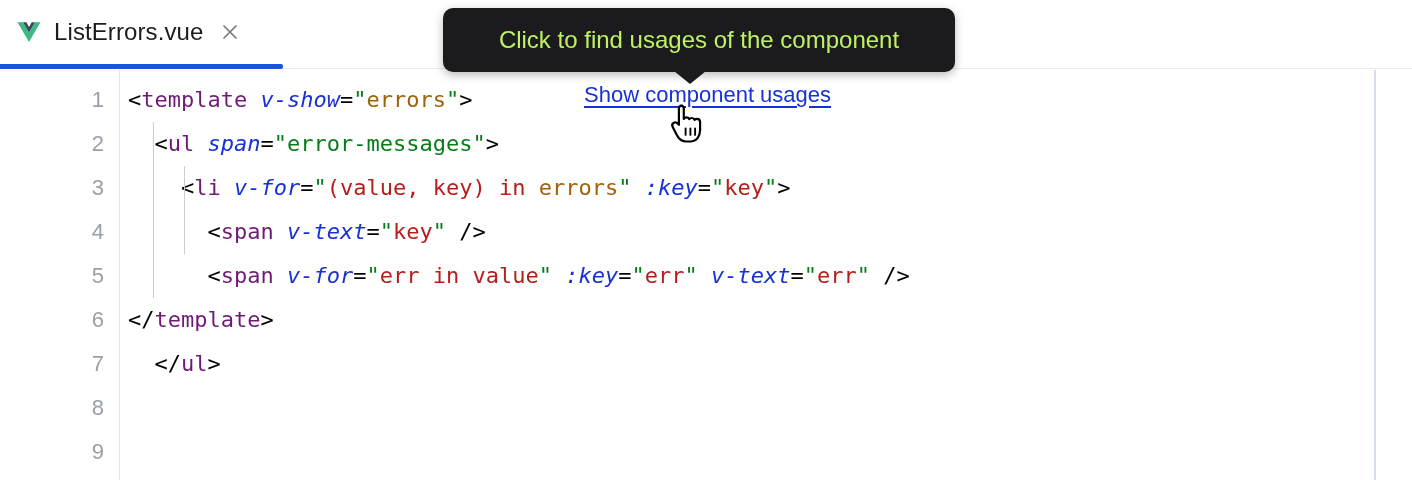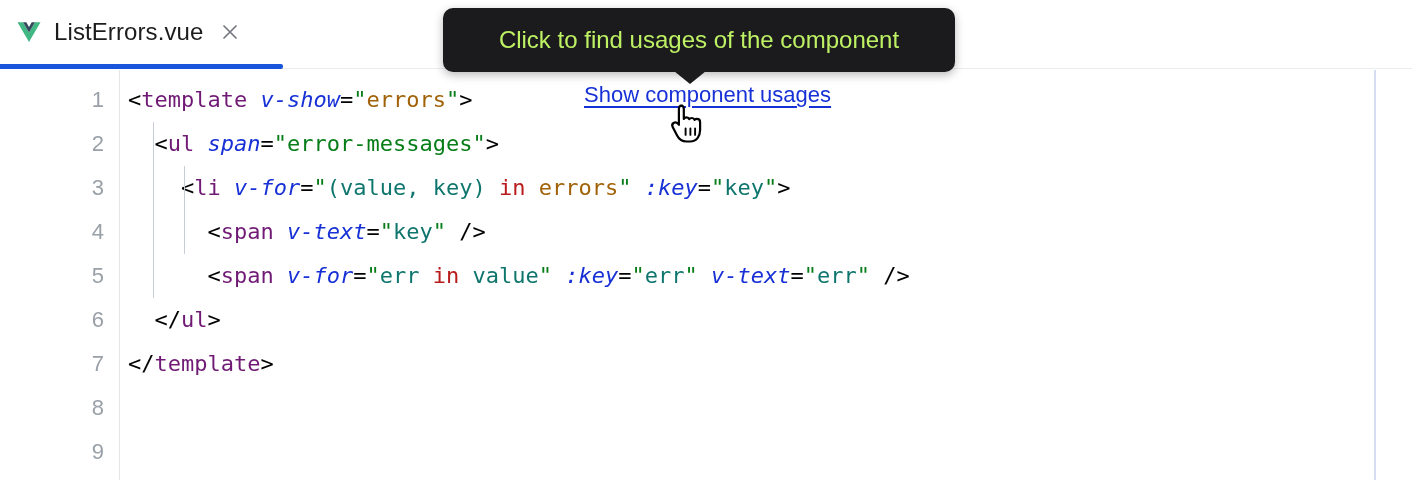--- a/index.html
+++ b/index.html
@@ -122,21 +122,21 @@
     color: #000000;
     padding-left: 7px;
   }
 
   
   .t-punct  { color: #000000; }
   .t-tag    { color: #701a75; }
   .t-attr   { color: #1731d6; font-style: italic; }
   .t-kw     { color: #b91c1c; }
   .t-str    { color: #067d17; }
-  .t-expr   { color: #0f766e; }
+  .t-expr   { color: #b91c1c; }
   .t-prop   { color: #a16207; }
 
   
   .guide {
     position: absolute;
     width: 1px;
     background: #c8ccd4;
   }
 
   
@@ -239,22 +239,22 @@
           <div class="lineno">9</div>
         </div>
     </div>
 
     <div class="code" id="code">
         <div class="line"><span class="t-punct">&lt;</span><span class="t-tag">template</span><span class="t-punct"> </span><span class="t-attr">v-show</span><span class="t-punct">=</span><span class="t-str">"</span><span class="t-prop">errors</span><span class="t-str">"</span><span class="t-punct">&gt;</span></div>
         <div class="line"><span class="t-punct">  &lt;</span><span class="t-tag">ul</span><span class="t-punct"> </span><span class="t-attr">span</span><span class="t-punct">=</span><span class="t-str">"error-messages"</span><span class="t-punct">&gt;</span></div>
         <div class="line"><span class="t-punct">    &lt;</span><span class="t-tag">li</span><span class="t-punct"> </span><span class="t-attr">v-for</span><span class="t-punct">=</span><span class="t-str">"</span><span class="t-expr">(value, key)</span><span class="t-punct"> </span><span class="t-kw">in</span><span class="t-punct"> </span><span class="t-prop">errors</span><span class="t-str">"</span><span class="t-punct"> </span><span class="t-attr">:key</span><span class="t-punct">=</span><span class="t-str">"</span><span class="t-expr">key</span><span class="t-str">"</span><span class="t-punct">&gt;</span></div>
         <div class="line"><span class="t-punct">      &lt;</span><span class="t-tag">span</span><span class="t-punct"> </span><span class="t-attr">v-text</span><span class="t-punct">=</span><span class="t-str">"</span><span class="t-expr">key</span><span class="t-str">"</span><span class="t-punct"> /&gt;</span></div>
         <div class="line"><span class="t-punct">      &lt;</span><span class="t-tag">span</span><span class="t-punct"> </span><span class="t-attr">v-for</span><span class="t-punct">=</span><span class="t-str">"</span><span class="t-expr">err</span><span class="t-punct"> </span><span class="t-kw">in</span><span class="t-punct"> </span><span class="t-expr">value</span><span class="t-str">"</span><span class="t-punct"> </span><span class="t-attr">:key</span><span class="t-punct">=</span><span class="t-str">"</span><span class="t-expr">err</span><span class="t-str">"</span><span class="t-punct"> </span><span class="t-attr">v-text</span><span class="t-punct">=</span><span class="t-str">"</span><span class="t-expr">err</span><span class="t-str">"</span><span class="t-punct"> /&gt;</span></div>
+        <div class="line"><span class="t-punct">&lt;/</span><span class="t-tag">template</span><span class="t-punct">&gt;</span></div>
         <div class="line"><span class="t-punct">  &lt;/</span><span class="t-tag">ul</span><span class="t-punct">&gt;</span></div>
-        <div class="line"><span class="t-punct">&lt;/</span><span class="t-tag">template</span><span class="t-punct">&gt;</span></div>
         <div class="line">&nbsp;</div>
       </div>
 
     <div id="guides">
         <div class="guide" style="left: 153px; top: 52px; height: 176px;"></div>
         <div class="guide" style="left: 184px; top: 96px; height: 88px;"></div>
       </div>
 
     <div class="wrap-guide"></div>
   </div>

